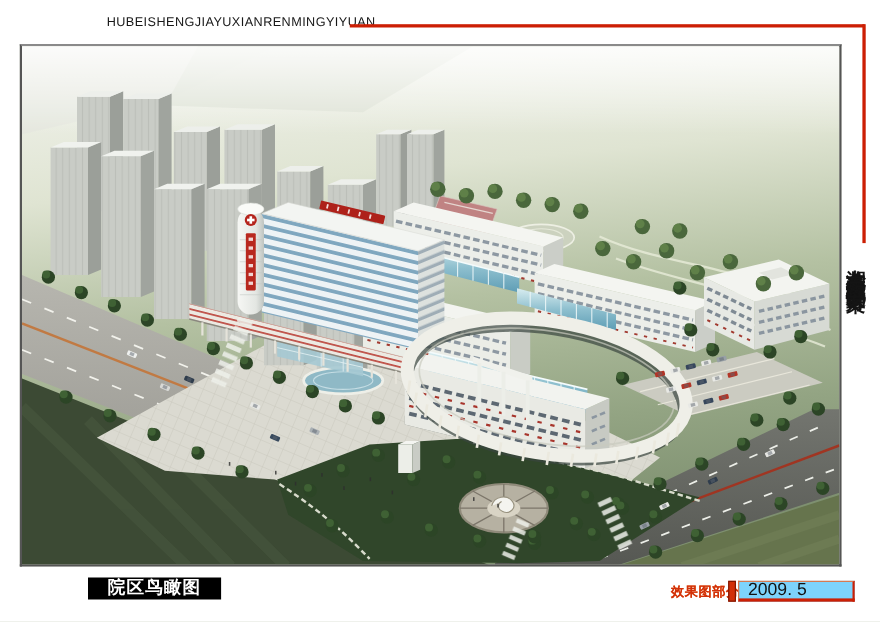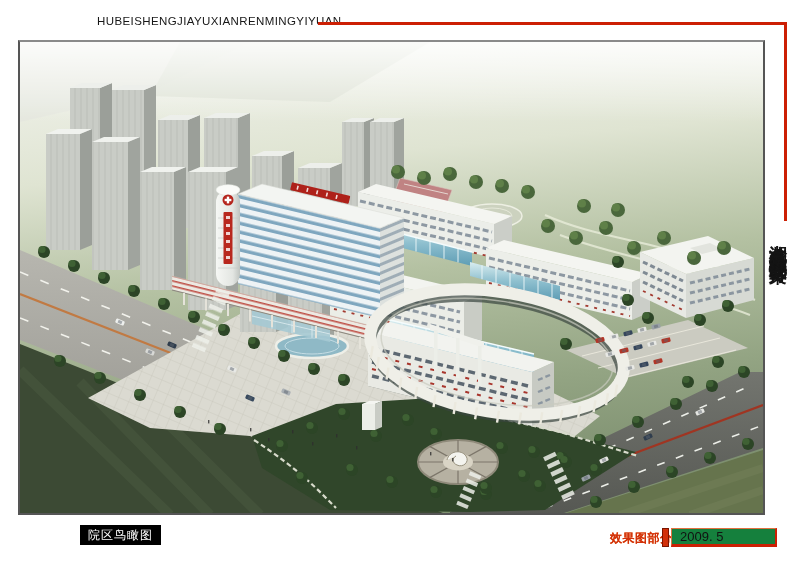--- a/index.html
+++ b/index.html
@@ -11,27 +11,27 @@
        font-family:"Liberation Sans","DejaVu Sans",sans-serif;}
   .top-title{position:absolute;left:97px;top:15px;font-size:11.5px;font-weight:normal;color:#171717;letter-spacing:.4px;white-space:nowrap;}
   .red-line-h{position:absolute;left:318px;top:22px;width:468px;height:3px;background:var(--accent-red);}
   .red-line-v{position:absolute;left:784px;top:22px;width:3px;height:199px;background:var(--accent-red);}
   .side-title{position:absolute;left:769px;top:230px;height:292px;writing-mode:vertical-rl;text-orientation:upright;
               font-size:18px;font-weight:bold;letter-spacing:1.4px;color:#141414;line-height:1;}
   .frame{position:absolute;left:18px;top:40px;width:747px;height:475px;box-sizing:border-box;
          border:2px solid var(--frame-border);border-top-color:#8a8a8a;background:#dfe3d8;}
   .frame svg{display:block;}
   .caption{position:absolute;left:80px;top:525px;height:20px;box-sizing:border-box;background:var(--caption-bg);
-           color:var(--caption-text);font-size:12px;font-weight:normal;letter-spacing:1px;padding:3px 8px 2px;line-height:14px;}
+           color:var(--caption-text);font-size:16px;font-weight:bold;letter-spacing:1px;padding:3px 18px 2px;line-height:14px;}
   .section-label{position:absolute;left:610px;top:530px;font-size:12px;font-weight:bold;color:var(--label-red);
                  letter-spacing:.5px;text-shadow:0 0 .5px #e86a20;}
   .date-bar{position:absolute;left:662px;top:528px;width:7px;height:19px;background:#d2300a;border:1px solid #7a1500;box-sizing:border-box;}
   .date-box{position:absolute;left:671px;top:528px;width:106px;height:19px;box-sizing:border-box;
             border:1px solid #e0713f;border-bottom:3px solid var(--accent-red);border-right:2px solid var(--accent-red);
-            font-size:13px;color:#121212;line-height:15px;padding-left:8px;background:#15803d;}
+            font-size:16px;color:#121212;line-height:15px;padding-left:8px;background:#7dd3fc;}
 </style>
 </head>
 <body>
 
 <div>
   <div class="top-title">HUBEISHENGJIAYUXIANRENMINGYIYUAN</div>
   <div class="red-line-h"></div>
   <div class="red-line-v"></div>
   <div class="side-title">湖北省嘉鱼县人民医院规划设计方案</div>
 

